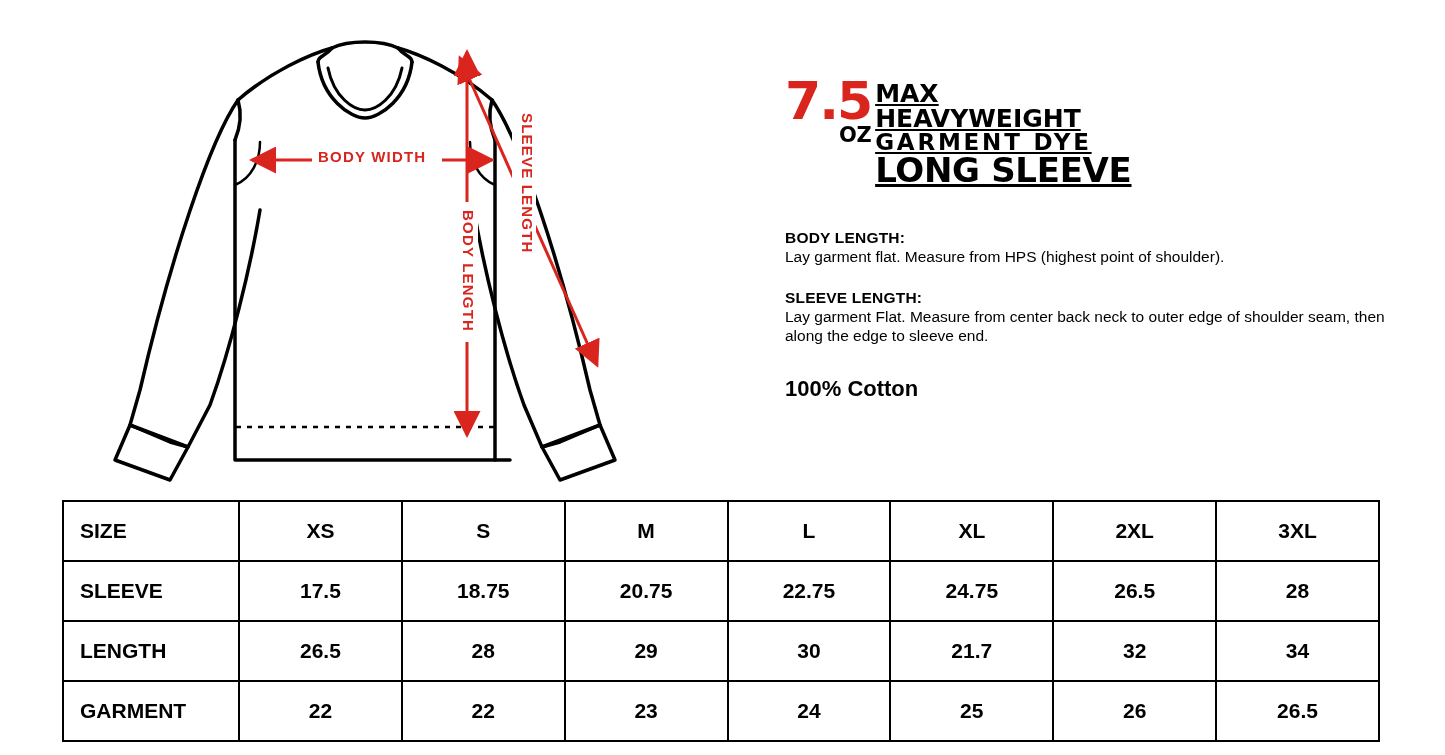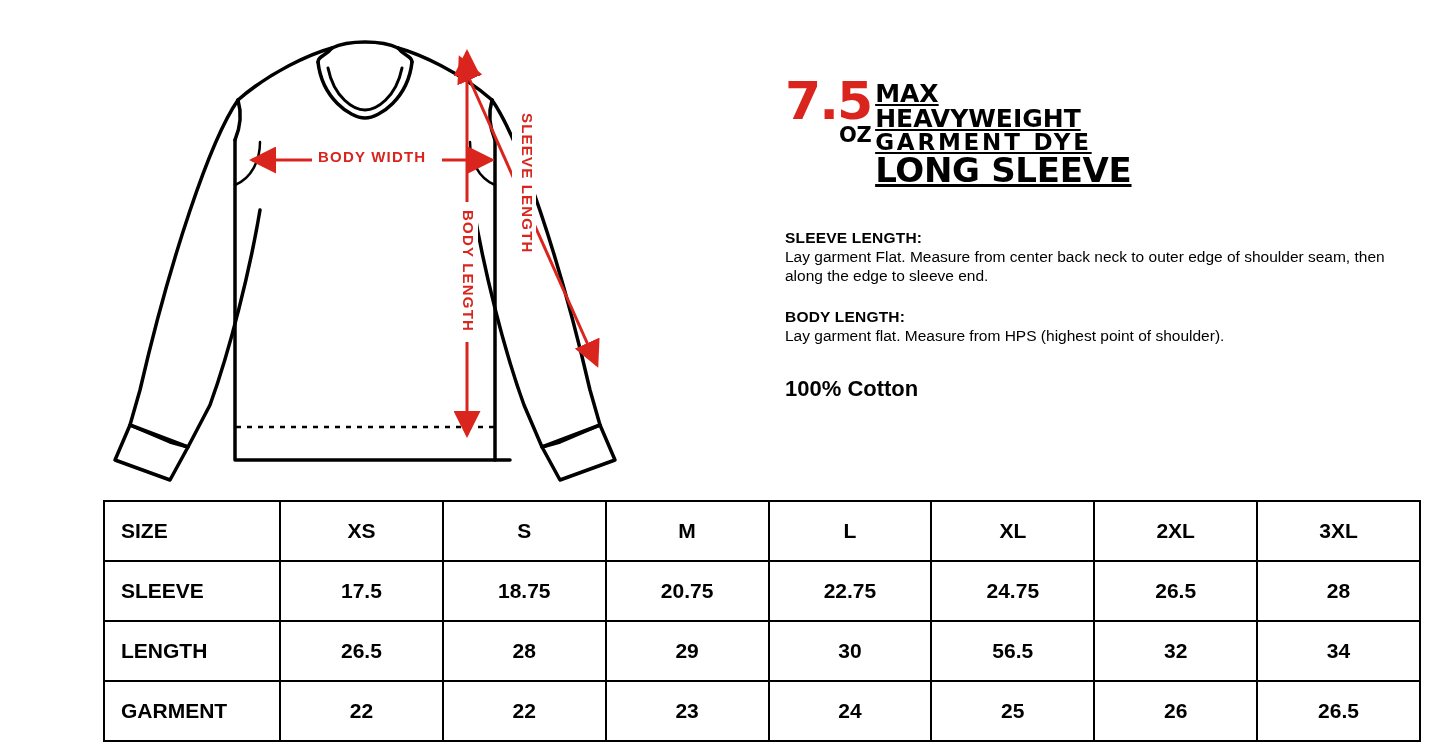--- a/index.html
+++ b/index.html
@@ -119,21 +119,20 @@
     font-size: 22px;
     margin-top: 30px;
   }
 
   
   .table-wrap {
     position: absolute;
     left: 62px;
     top: 500px;
     width: 1318px;
-    margin-left: 41px;
   }
   table.size-table {
     border-collapse: collapse;
     width: 100%;
     table-layout: fixed;
   }
   table.size-table td {
     border: 2px solid #000;
     height: 56px;
     text-align: center;
@@ -238,27 +237,27 @@
       <div class="logo-lines">
         <span>MAX</span>
         <span>HEAVYWEIGHT</span>
         <span class="spaced">GARMENT DYE</span>
         <span class="big">LONG SLEEVE</span>
       </div>
     </div>
 
 
     <div class="spec-block">
+      <div class="spec-title">BODY LENGTH:</div>
+      <div class="spec-body">Lay garment flat. Measure from HPS (highest point of shoulder).</div>
+    </div>
+
+    <div class="spec-block">
       <div class="spec-title">SLEEVE LENGTH:</div>
       <div class="spec-body">Lay garment Flat. Measure from center back neck to outer edge of shoulder seam, then along the edge to sleeve end.</div>
-    </div>
-
-    <div class="spec-block">
-      <div class="spec-title">BODY LENGTH:</div>
-      <div class="spec-body">Lay garment flat. Measure from HPS (highest point of shoulder).</div>
     </div>
 
     <div class="cotton">100% Cotton</div>
   </div>
 
   <div class="table-wrap">
     <table class="size-table">
       <colgroup>
         <col class="first">
         <col>
@@ -289,21 +288,21 @@
           <td>24.75</td>
           <td>26.5</td>
           <td>28</td>
         </tr>
         <tr>
           <td class="rowhead">LENGTH</td>
           <td>26.5</td>
           <td>28</td>
           <td>29</td>
           <td>30</td>
-          <td>56.5</td>
+          <td>21.7</td>
           <td>32</td>
           <td>34</td>
         </tr>
         <tr>
           <td class="rowhead">GARMENT</td>
           <td>22</td>
           <td>22</td>
           <td>23</td>
           <td>24</td>
           <td>25</td>

